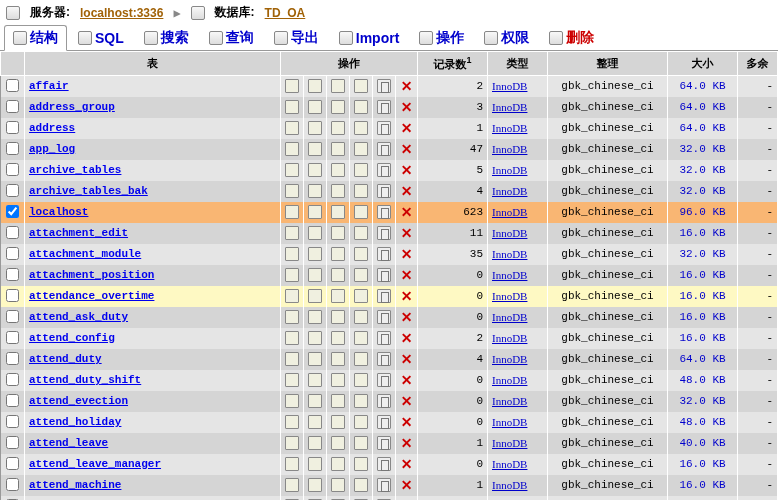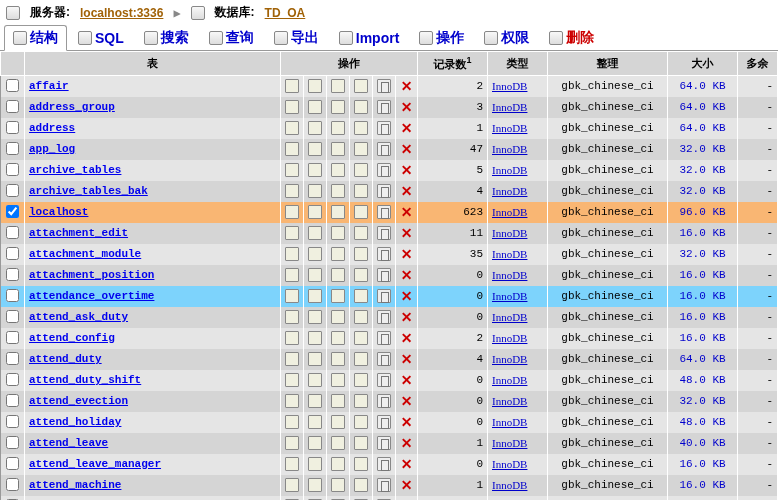--- a/index.html
+++ b/index.html
@@ -71,21 +71,21 @@
   }
   table.main td {
     border-right: 1px solid #fff;
     padding: 3px 4px;
     font-size: 11px;
     height: 20px;
   }
   table.main tr.even td { background: #e5e5e5; }
   table.main tr.odd  td { background: #d5d5d5; }
   table.main tr.sel  td { background: #f9b673; }
-  table.main tr.hl   td { background: #7dd3fc; }
+  table.main tr.hl   td { background: #fef9c3; }
 
   td.chk { width: 24px; text-align: center; }
   td.name {
     font-family: "Courier New", monospace;
     font-size: 11px;
     font-weight: bold;
     color: #0000cc;
   }
   td.op { width: 22px; text-align: center; }
   td.rows { text-align: right; padding-right: 8px; font-family: "Courier New", monospace; width: 70px; }

